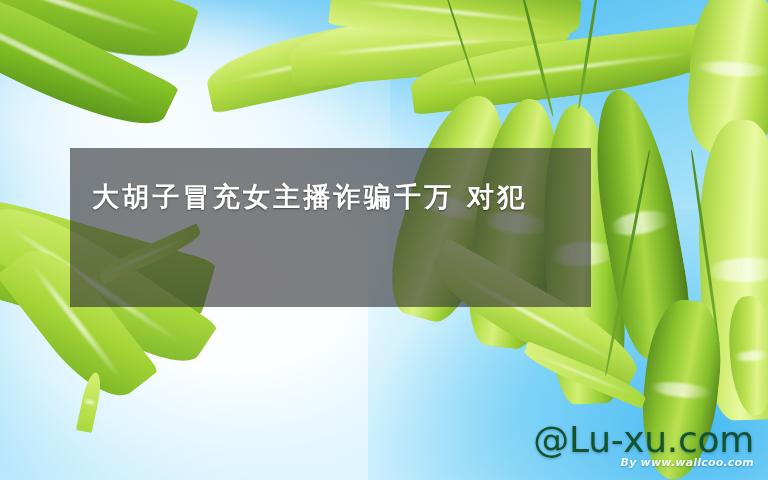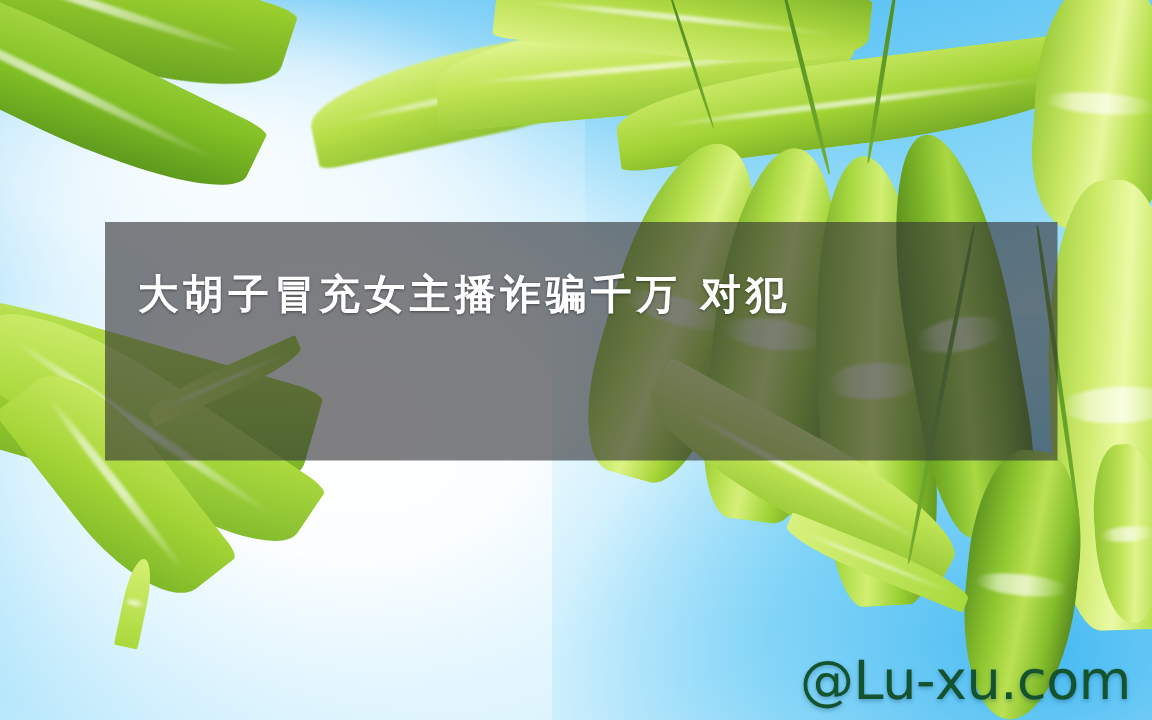--- a/index.html
+++ b/index.html
@@ -95,21 +95,21 @@
     background: linear-gradient(180deg, #4e8a20, #76ae2c);
     border-radius: 40%;
     transform-origin: 50% 0%;
   }
 
   
   .headline-band {
     position: absolute;
     left: 70px;
     top: 148px;
-    width: 635px;
+    width: 521px;
     height: 159px;
     background: rgba(52,53,55,0.63);
     box-sizing: border-box;
     padding: 24px 0 0 22px;
   }
   .headline-line {
     color: #ffffff;
     font-family: "DejaVu Sans", "Liberation Sans", sans-serif;
     font-size: 27px;
     font-weight: 700;
@@ -278,15 +278,16 @@
   <div class="stem" style="left:648px; top:150px; width:3px; height:230px; transform: rotate(11deg);"></div>
   <div class="stem" style="left:690px; top:150px; width:3px; height:200px; transform: rotate(-8deg);"></div>
   <div class="stem" style="left:445px; top:-6px; width:2px; height:96px; transform: rotate(-18deg);"></div>
 
   <div class="headline-band">
     <div class="headline-line">大胡子冒充女主播诈骗千万 对犯</div>
   </div>
 
   <div class="watermark">
     <div class="wm-main">@Lu-xu.com</div>
+    <div class="wm-sub">By www.wallcoo.com</div>
   </div>
 
 </div>
 
 </body></html>

